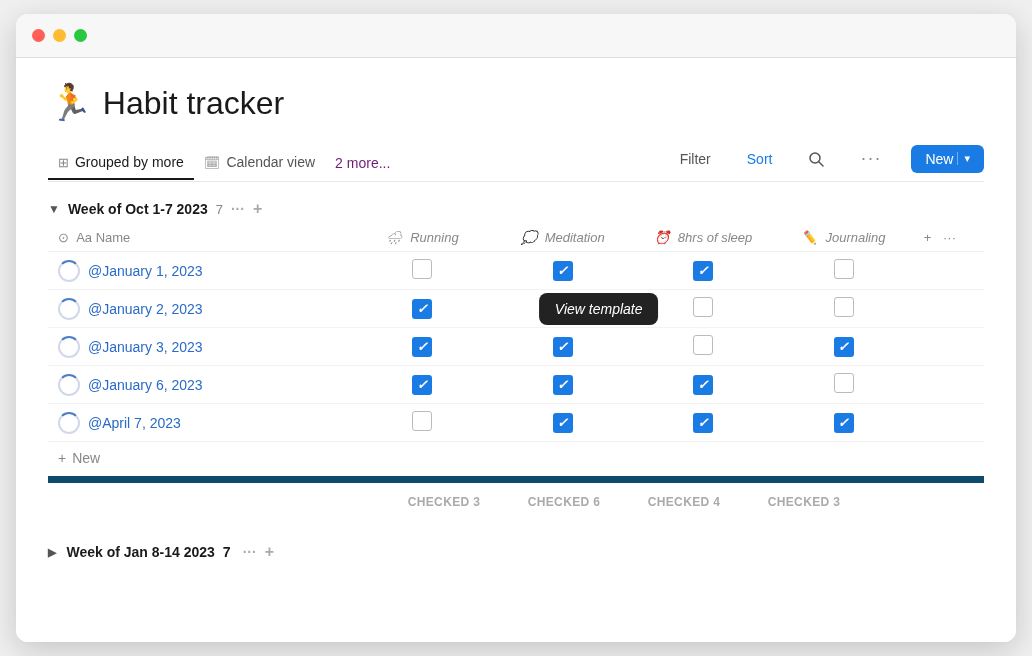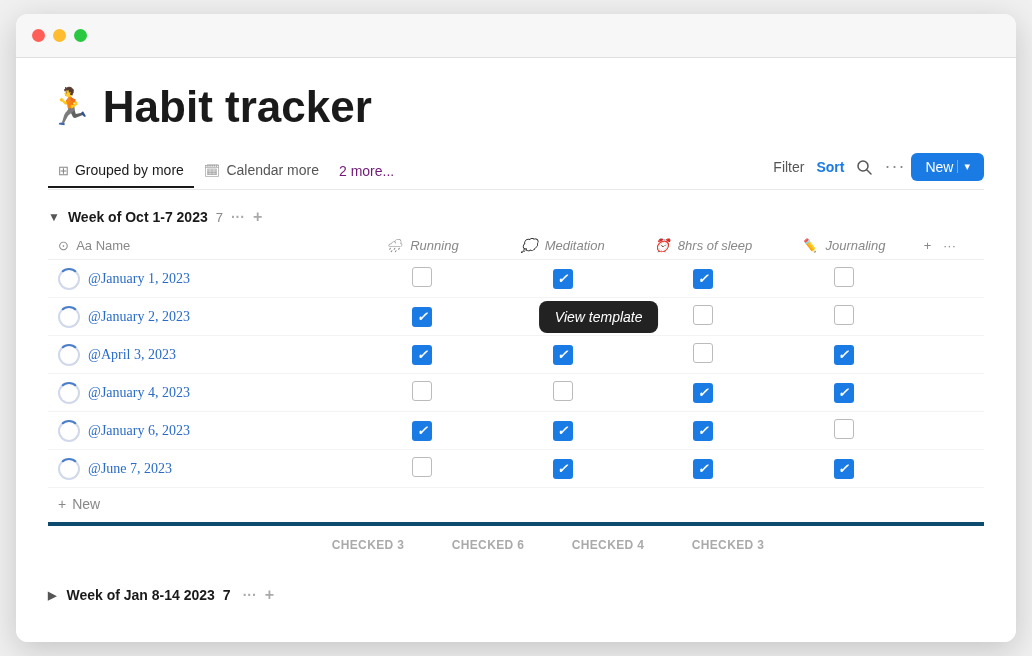--- a/index.html
+++ b/index.html
@@ -53,22 +53,22 @@
     .page-title {
       display: flex;
       align-items: center;
       gap: 10px;
       margin-bottom: 20px;
     }
     .page-title .emoji {
       font-size: 36px;
     }
     .page-title h1 {
-      font-size: 44px;
-      font-weight: 700;
+      font-size: 32px;
+      font-weight: 400;
       color: #1a1a1a;
     }
 
     .toolbar {
       display: flex;
       align-items: center;
       margin-bottom: 0;
       border-bottom: 1px solid #e8e8e8;
       padding-bottom: 0;
     }
@@ -96,39 +96,39 @@
     .tab-more {
       padding: 8px 10px;
       font-size: 14px;
       color: #701a75;
       cursor: pointer;
     }
     .toolbar-right {
       margin-left: auto;
       display: flex;
       align-items: center;
-      gap: 0;
+      gap: 24px;
       padding-bottom: 8px;
     }
     .filter-btn {
       font-size: 14px;
       color: #555;
       background: none;
       border: none;
       cursor: pointer;
       padding: 4px 6px;
     }
     .sort-btn {
       font-size: 14px;
       color: #1a7be4;
       background: none;
       border: none;
       cursor: pointer;
       padding: 4px 6px;
-      font-weight: 700;
+      font-weight: 400;
     }
     .icon-btn {
       background: none;
       border: none;
       cursor: pointer;
       padding: 4px 6px;
       color: #555;
       font-size: 16px;
       display: flex;
       align-items: center;
@@ -222,21 +222,20 @@
     .data-table tbody tr {
       border-bottom: 1px solid #f3f3f3;
     }
     .td-name {
       display: flex;
       align-items: center;
       gap: 8px;
       padding: 7px 10px;
       color: #2a6bc8;
       font-size: 14px;
-      font-family: Liberation Serif, serif;
     }
     .row-icon {
       width: 22px; height: 22px;
       border-radius: 50%;
       border: 2.5px solid #d0d8ea;
       border-top-color: #5a8fd6;
       display: inline-block;
       flex-shrink: 0;
     }
     .row-icon.loading {
@@ -278,23 +277,24 @@
       align-items: center;
       gap: 6px;
       padding: 8px 10px;
       color: #888;
       font-size: 14px;
       cursor: pointer;
     }
 
     .footer-row {
       display: flex;
-      border-top: 4px solid #0c4a6e;
+      border-top: 7px solid #0c4a6e;
       padding: 8px 0;
       margin-top: 2px;
+      justify-content: flex-end;
     }
     .footer-cell {
       width: 120px;
       text-align: center;
       font-size: 12px;
       font-weight: 600;
       color: #aaa;
       letter-spacing: 0.03em;
       padding: 4px 10px;
     }
@@ -356,21 +356,21 @@
       <h1>Habit tracker</h1>
     </div>
 
     <div class="toolbar">
       <div class="tab-item active">
         <span class="tab-icon">⊞</span>
         <span>Grouped by more</span>
       </div>
       <div class="tab-item">
         <span class="tab-icon">🗓</span>
-        <span>Calendar more</span>
+        <span>Calendar view</span>
       </div>
       <div class="tab-more">2 more...</div>
       <div class="toolbar-right">
         <button class="filter-btn">Filter</button>
         <button class="sort-btn">Sort</button>
         <button class="icon-btn">
           <svg width="16" height="16" viewBox="0 0 16 16" fill="none">
             <circle cx="7" cy="7" r="5" stroke="#555" stroke-width="1.5"></circle>
             <line x1="11" y1="11" x2="15" y2="15" stroke="#555" stroke-width="1.5" stroke-linecap="round"></line>
           </svg>
@@ -448,60 +448,47 @@
                 <td class="col-habit"><span class="checkbox-checked"></span></td>
                 <td class="col-habit"><div class="tooltip-container"><span class="checkbox-empty"></span><div class="tooltip-popup">View template</div></div></td>
                 <td class="col-habit"><span class="checkbox-empty"></span></td>
                 <td class="col-habit"><span class="checkbox-empty"></span></td>
                 <td></td>
               </tr>
               <tr>
                 <td>
                   <div class="td-name">
                     <span class="row-icon loading"></span>
-                    <span>@April 3, 2023</span>
+                    <span>@January 3, 2023</span>
                   </div>
                 </td>
                 <td class="col-habit"><span class="checkbox-checked"></span></td>
                 <td class="col-habit"><span class="checkbox-checked"></span></td>
                 <td class="col-habit"><span class="checkbox-empty"></span></td>
-                <td class="col-habit"><span class="checkbox-checked"></span></td>
-                <td></td>
-              </tr>
-              <tr>
-                <td>
-                  <div class="td-name">
-                    <span class="row-icon loading"></span>
-                    <span>@January 4, 2023</span>
-                  </div>
-                </td>
-                <td class="col-habit"><span class="checkbox-empty"></span></td>
-                <td class="col-habit"><span class="checkbox-empty"></span></td>
-                <td class="col-habit"><span class="checkbox-checked"></span></td>
                 <td class="col-habit"><span class="checkbox-checked"></span></td>
                 <td></td>
               </tr>
               <tr>
                 <td>
                   <div class="td-name">
                     <span class="row-icon loading"></span>
                     <span>@January 6, 2023</span>
                   </div>
                 </td>
                 <td class="col-habit"><span class="checkbox-checked"></span></td>
                 <td class="col-habit"><span class="checkbox-checked"></span></td>
                 <td class="col-habit"><span class="checkbox-checked"></span></td>
                 <td class="col-habit"><span class="checkbox-empty"></span></td>
                 <td></td>
               </tr>
               <tr>
                 <td>
                   <div class="td-name">
                     <span class="row-icon loading"></span>
-                    <span>@June 7, 2023</span>
+                    <span>@April 7, 2023</span>
                   </div>
                 </td>
                 <td class="col-habit"><span class="checkbox-empty"></span></td>
                 <td class="col-habit"><span class="checkbox-checked"></span></td>
                 <td class="col-habit"><span class="checkbox-checked"></span></td>
                 <td class="col-habit"><span class="checkbox-checked"></span></td>
                 <td></td>
               </tr>
             </tbody>
         </table>

